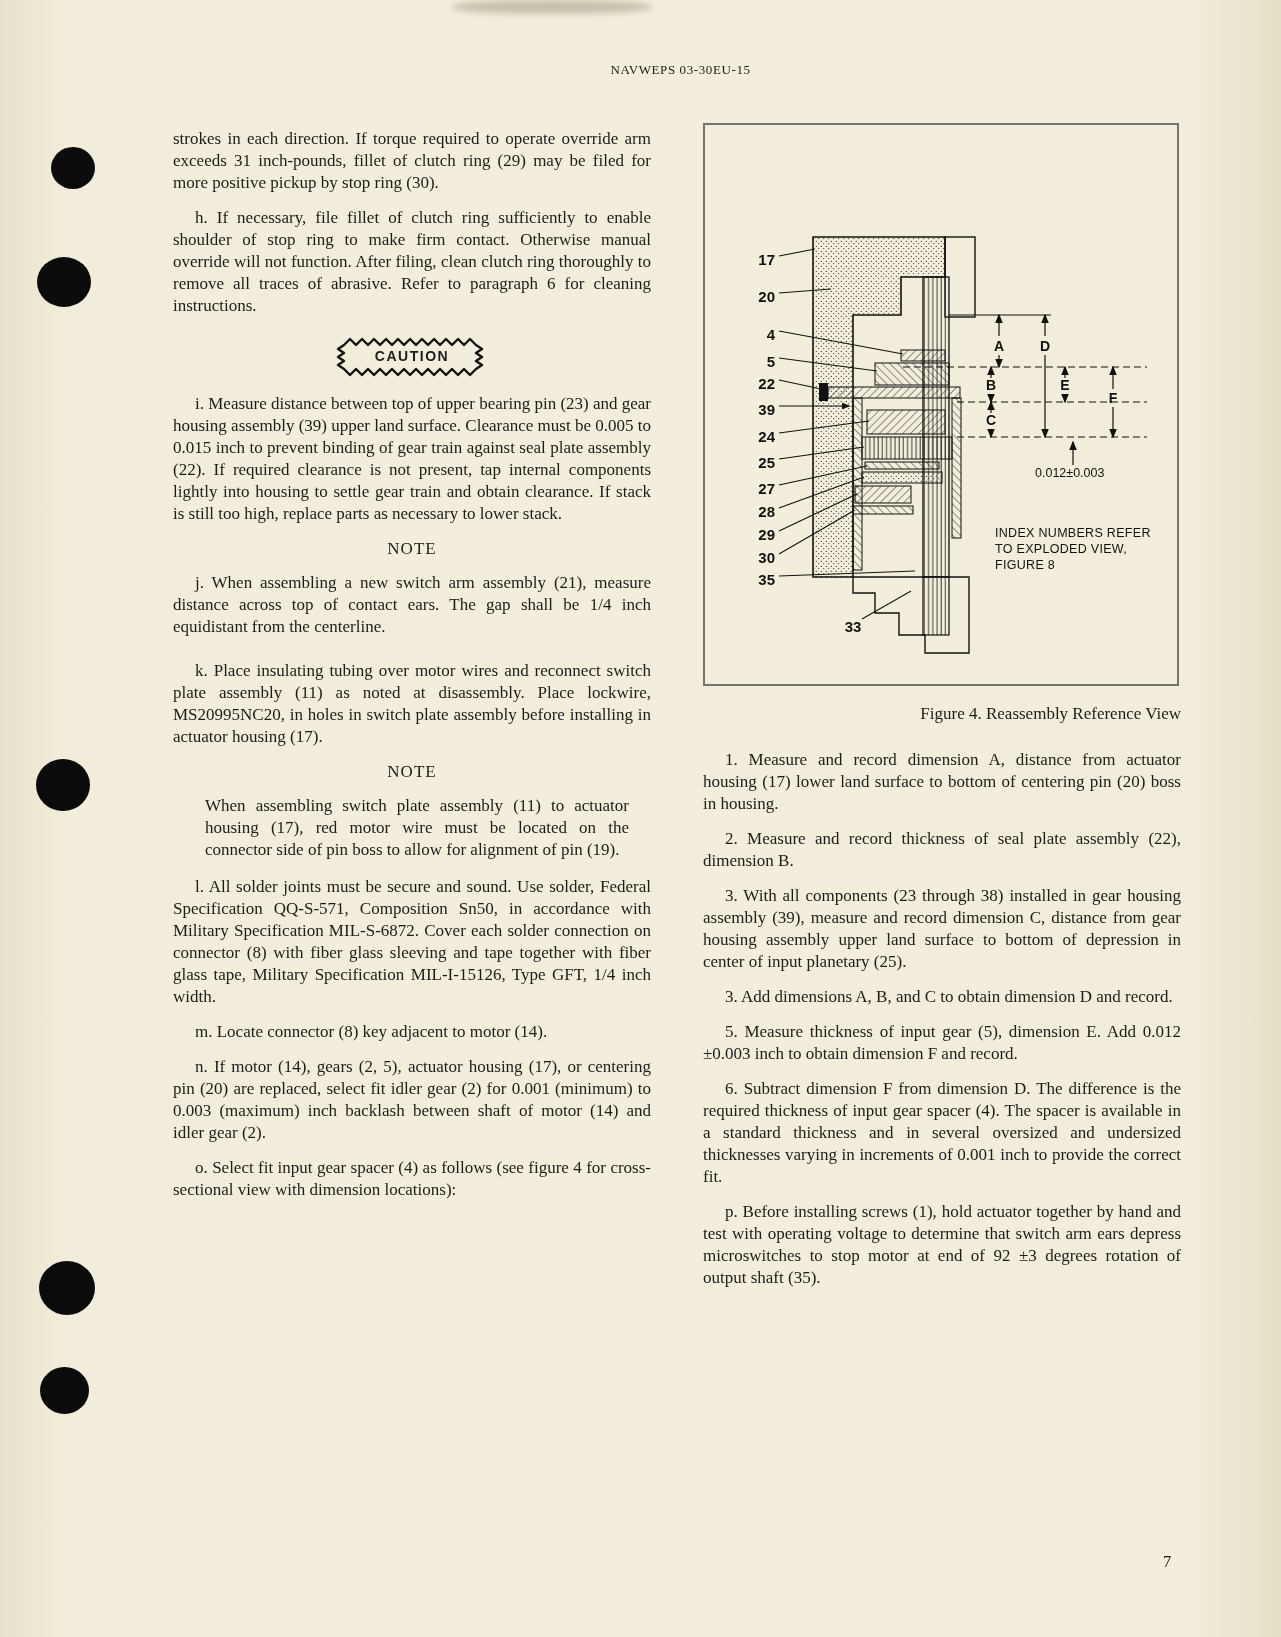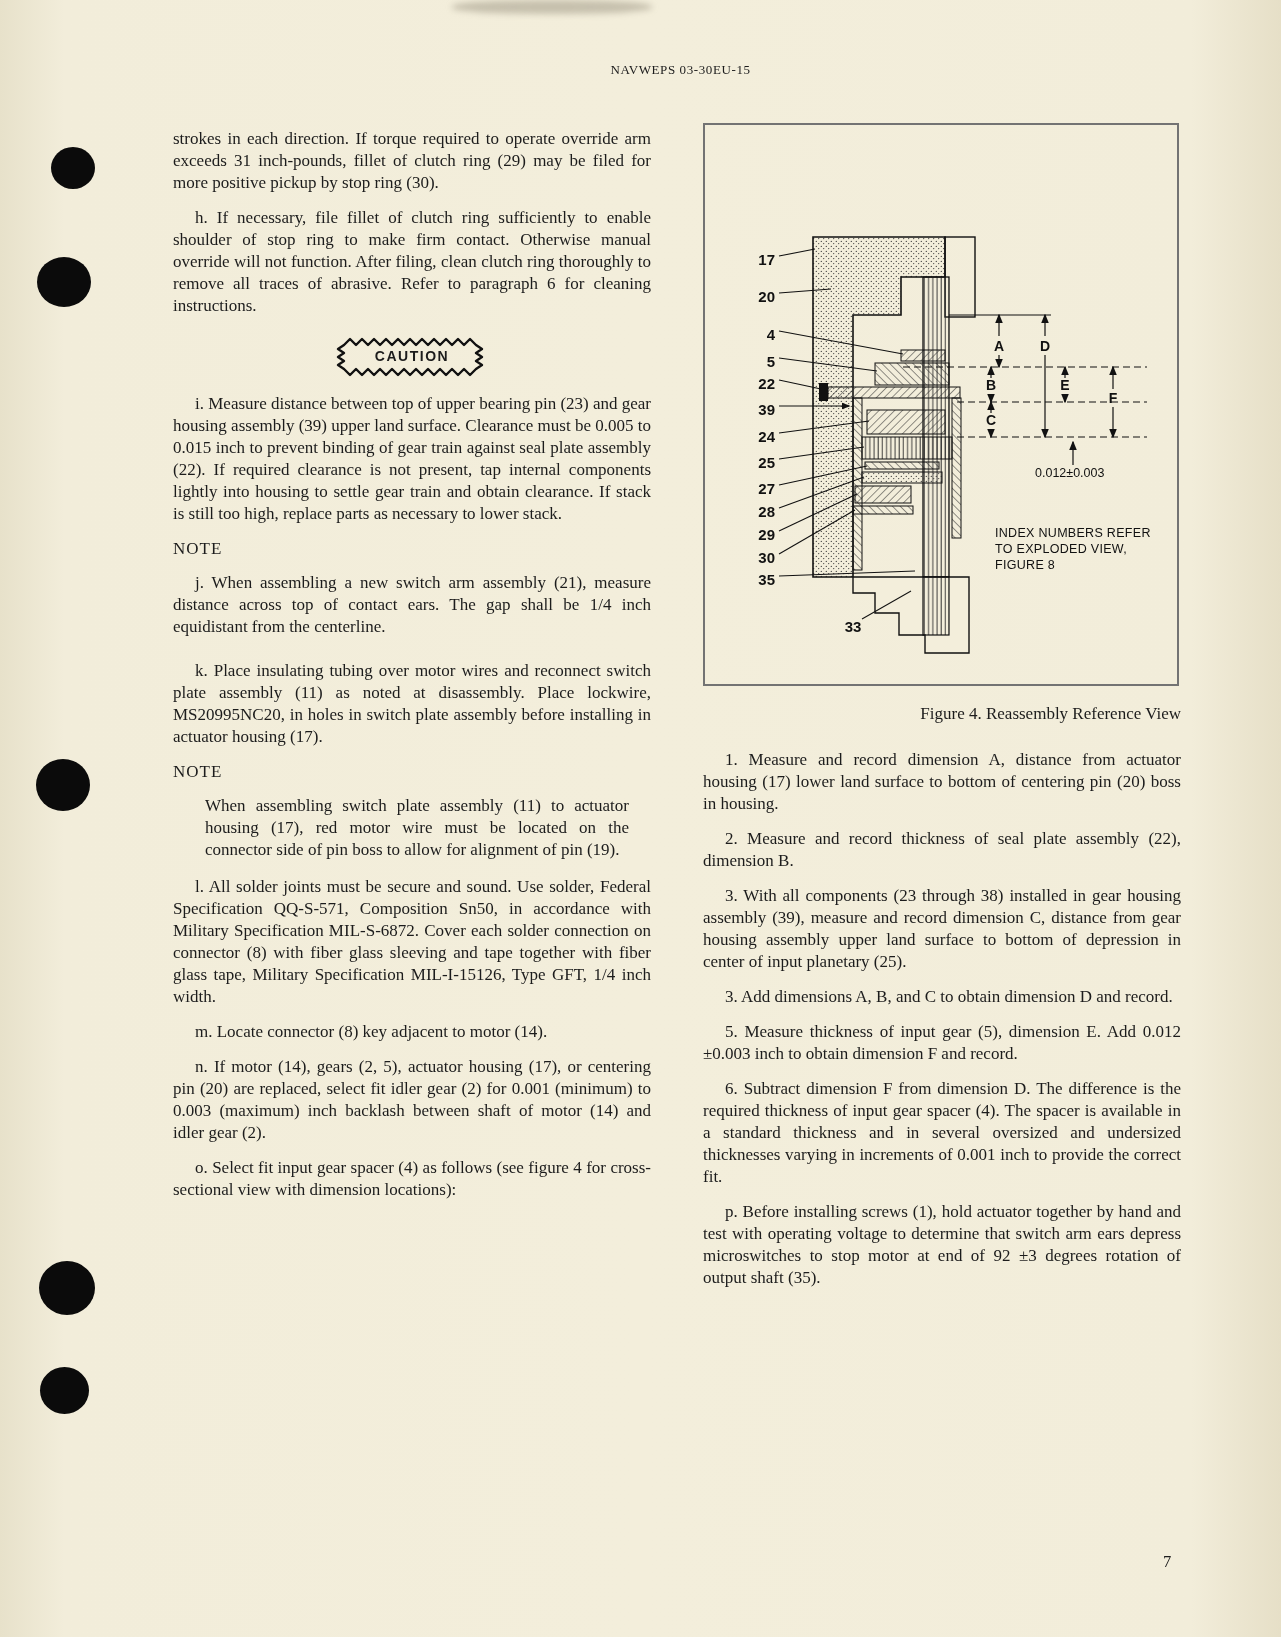--- a/index.html
+++ b/index.html
@@ -24,21 +24,21 @@
   .doc-header {
     position: absolute; top: 62px; left: 180px; width: 1001px;
     text-align: center; font-size: 13px; letter-spacing: 0.6px;
   }
   .col { position: absolute; font-size: 17px; line-height: 22px; }
   .col-left  { left: 173px; top: 128px; width: 478px; }
   .col-right { left: 703px; top: 123px; width: 478px; }
   .para { text-align: justify; text-indent: 22px; margin-bottom: 13px; }
   .first { text-indent: 0; }
   .mt-lg { margin-top: 22px; }
-  .note-head { text-align: left; margin: 6px 0 12px; letter-spacing: 1px; }
+  .note-head { text-align: center; margin: 6px 0 12px; letter-spacing: 1px; }
   .note-body { margin: 0 22px 15px 32px; text-align: justify; }
   .caution-box { position: relative; width: 152px; height: 46px; margin: 16px auto 14px; }
   .caution-box svg { position: absolute; inset: 0; }
   .caution-label {
     position: absolute; inset: 0; display: flex; align-items: center; justify-content: center;
     font-weight: bold; font-size: 14px; letter-spacing: 1.5px;
     font-family: "Liberation Sans", sans-serif;
   }
   .figure-box { width: 476px; height: 563px; border: 2px solid #737373; }
   .fig-caption { text-align: right; margin: 17px 0 24px; }

